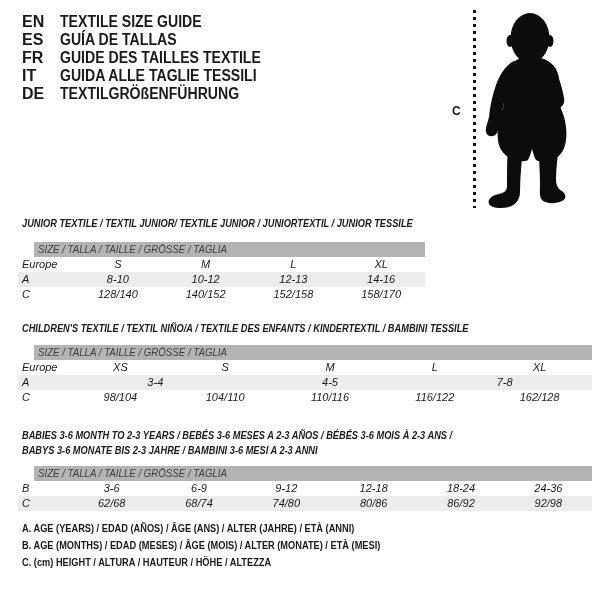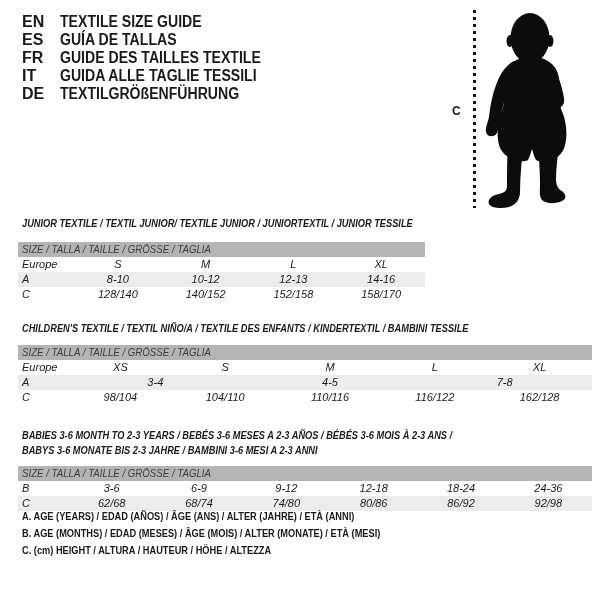--- a/index.html
+++ b/index.html
@@ -26,28 +26,28 @@
   
   .tbl{position:absolute;left:18px;font-style:italic;}
   .tbl-0{top:216px;width:407px;--labelw:52px;}
   .tbl-0 .grid{margin-top:11px;}
   .tbl-1{top:321px;width:574px;--labelw:46px;}
   .tbl-1 .grid{margin-top:9px;}
   .tbl-2{top:428px;width:574px;--labelw:46px;}
   .tbl-2 .grid{margin-top:8px;}
   .tbl-title{font-size:11px;font-weight:bold;line-height:15px;padding-left:4px;}
   .bar{height:15px;line-height:15px;background:#b4b4b4;color:#3c3c3c;
-    font-size:11px;padding-left:4px;}
+    font-size:11px;padding-left:4px;margin-left:16px;}
   .trow{display:flex;height:15px;line-height:15px;font-size:11px;justify-content:flex-end;}
   .trow.shaded{background:#ececec;}
   .label-cell{flex:0 0 var(--labelw);padding-left:4px;}
   .data-cell{flex:1;text-align:center;}
 
   
-  .legend{position:absolute;left:22px;top:508px;}
+  .legend{position:absolute;left:22px;top:520px;}
   .legend-line{height:17px;line-height:17px;font-size:11px;font-weight:bold;}
 </style>
 </head>
 <body>
 
 <div class="lang-list" id="lang-root">
     <div class="lang-row">
       <span class="lang-code">EN</span>
       <span class="lang-label cond88">TEXTILE SIZE GUIDE</span>
     </div>

